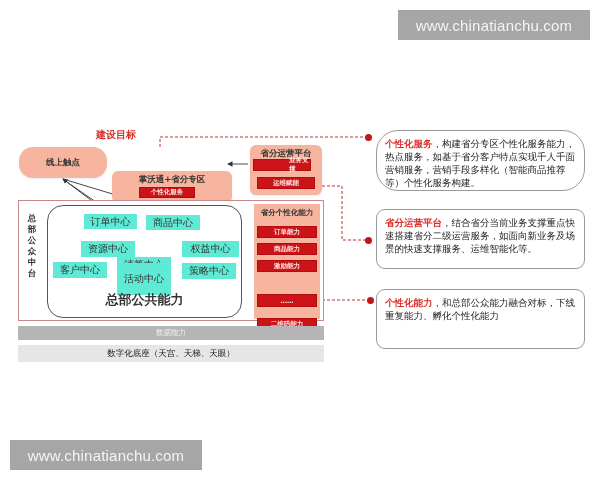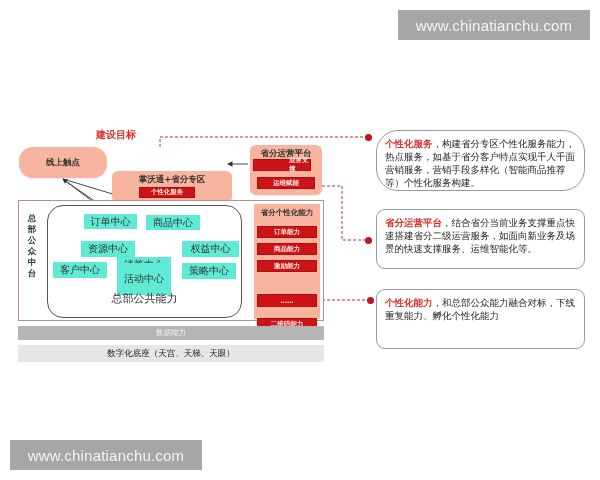--- a/index.html
+++ b/index.html
@@ -95,21 +95,21 @@
 <div class="abs graybox" style="left:146px; top:215px; width:54px; height:15px;">商品中心</div>
 
 <div class="abs graybox" style="left:53px; top:241px; width:54px; height:16px;margin-left:28px;">资源中心</div>
 <div class="abs graybox" style="left:117px; top:257px; width:54px; height:16px;">清算中心</div>
 <div class="abs graybox" style="left:182px; top:241px; width:57px; height:16px;">权益中心</div>
 
 <div class="abs graybox" style="left:53px; top:262px; width:54px; height:16px;">客户中心</div>
 <div class="abs graybox" style="left:117px; top:263px; width:54px; height:32px;">活动中心</div>
 <div class="abs graybox" style="left:182px; top:263px; width:54px; height:16px;">策略中心</div>
 
-<div class="abs" style="left:47px; top:291px; width:195px; text-align:center; font-size:11px; font-weight:normal; color:#333;">总部公共能力</div>
+<div class="abs" style="left:47px; top:291px; width:195px; text-align:center; font-size:13px; font-weight:bold; color:#333;">总部公共能力</div>
 
 <div class="abs" style="left:254px; top:204px; width:66px; height:115px; background:#f7b49e;"></div>
 <div class="abs" style="left:254px; top:208px; width:66px; text-align:center; font-size:7.5px; font-weight:bold; color:#333;">省分个性化能力</div>
 <div class="abs redbtn" style="left:257px; top:226px; width:60px; height:12px;">订单能力</div>
 <div class="abs redbtn" style="left:257px; top:243px; width:60px; height:12px;">商品能力</div>
 <div class="abs redbtn" style="left:257px; top:260px; width:60px; height:12px;">激励能力</div>
 <div class="abs redbtn" style="left:257px; top:276px; width:60px; height:12px;margin-top:42px;">二维码能力</div>
 <div class="abs redbtn" style="left:257px; top:294px; width:60px; height:13px;">……</div>
 
 <div class="abs" style="left:18px; top:326px; width:306px; height:14px; background:#b5b5b5; color:#f2f2f2; font-size:7.5px; display:flex; align-items:center; justify-content:center;">数据能力</div>

